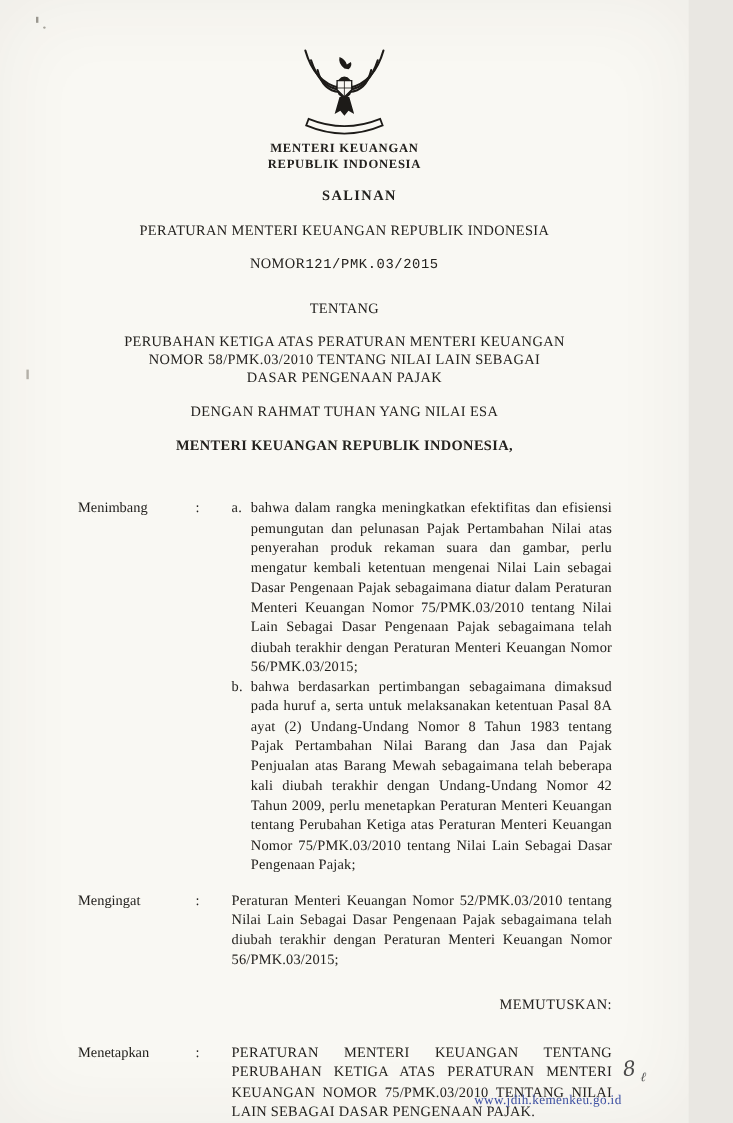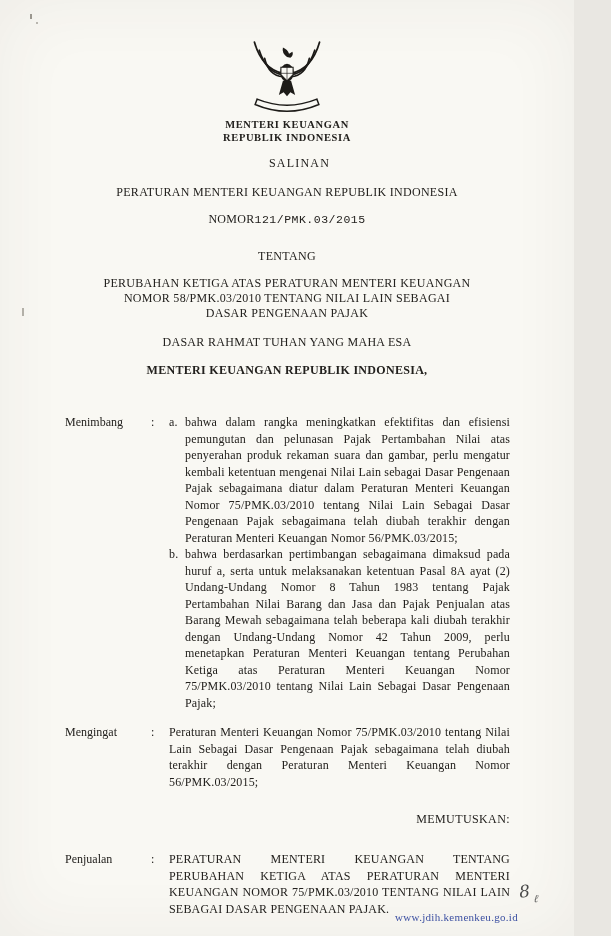--- a/index.html
+++ b/index.html
@@ -18,42 +18,42 @@
   }
   .header { text-align: center; padding-top: 34px; }
   .emblem { display: block; margin: 0 auto; }
   .ministry {
     margin-top: 4px;
     font-size: 10.5px; font-weight: bold;
     letter-spacing: 0.6px; line-height: 13px;
   }
   .salinan {
     margin-top: 12px;
-    font-size: 12px; font-weight: normal;
+    font-size: 12px; font-weight: bold;
     letter-spacing: 1.2px;
     padding-left: 25px;
   }
   .center-line { text-align: center; font-size: 12px; letter-spacing: 0.3px; line-height: 15px; }
   .reg-title { margin-top: 14px; }
   .nomor { margin-top: 12px; }
   .nomor-value {
     font-family: "Liberation Mono", "DejaVu Sans Mono", monospace;
     font-size: 11.5px; letter-spacing: 0.5px; margin-left: 0;
   }
   .tentang { margin-top: 22px; }
   .subject { margin-top: 12px; }
   .subject div { line-height: 15px; }
   .grace { margin-top: 14px; }
   .authority { margin-top: 13px; font-weight: bold; }
 
   .doc-body { margin-top: 36px; padding: 0 64px 0 65px; font-size: 12px; }
   .clause {
     display: grid;
     grid-template-columns: 82px 14px 1fr;
-    column-gap: 4px;
+    column-gap: 16px;
     margin-bottom: 13px;
   }
   .clause-label { line-height: 16.5px; }
   .clause-colon { line-height: 16.5px; }
   .clause-content { line-height: 16.5px; text-align: justify; letter-spacing: 0.15px; }
   .item { display: flex; }
   .item-marker { width: 16px; flex: 0 0 16px; }
   .item-text { flex: 1; text-align: justify; }
   .memutuskan {
     text-align: right; font-size: 12px; letter-spacing: 0.4px;
@@ -121,21 +121,21 @@
   </div>
 
   <div class="center-line tentang">TENTANG</div>
 
   <div class="center-line subject">
     <div>PERUBAHAN KETIGA ATAS PERATURAN MENTERI KEUANGAN</div>
     <div>NOMOR 58/PMK.03/2010 TENTANG NILAI LAIN SEBAGAI</div>
     <div>DASAR PENGENAAN PAJAK</div>
   </div>
 
-  <div class="center-line grace">DASAR RAHMAT TUHAN YANG MAHA ESA</div>
+  <div class="center-line grace">DENGAN RAHMAT TUHAN YANG NILAI ESA</div>
   <div class="center-line authority">MENTERI KEUANGAN REPUBLIK INDONESIA,</div>
 
   <div class="doc-body">
 
     <div class="clause">
       <div class="clause-label">Menimbang</div>
       <div class="clause-colon">:</div>
       <div class="clause-content">
         <div class="item">
           <span class="item-marker">a.</span>
@@ -144,27 +144,27 @@
         <div class="item">
           <span class="item-marker">b.</span>
           <span class="item-text">bahwa berdasarkan pertimbangan sebagaimana dimaksud pada huruf a, serta untuk melaksanakan ketentuan Pasal 8A ayat (2) Undang-Undang Nomor 8 Tahun 1983 tentang Pajak Pertambahan Nilai Barang dan Jasa dan Pajak Penjualan atas Barang Mewah sebagaimana telah beberapa kali diubah terakhir dengan Undang-Undang Nomor 42 Tahun 2009, perlu menetapkan Peraturan Menteri Keuangan tentang Perubahan Ketiga atas Peraturan Menteri Keuangan Nomor 75/PMK.03/2010 tentang Nilai Lain Sebagai Dasar Pengenaan Pajak;</span>
         </div>
       </div>
     </div>
 
     <div class="clause">
       <div class="clause-label">Mengingat</div>
       <div class="clause-colon">:</div>
-      <div class="clause-content">Peraturan Menteri Keuangan Nomor 75/PMK.03/2010 tentang Nilai Lain Sebagai Dasar Pengenaan Pajak sebagaimana telah diubah terakhir dengan Peraturan Menteri Keuangan Nomor 56/PMK.03/2015;</div>
+      <div class="clause-content">Peraturan Menteri Keuangan Nomor 52/PMK.03/2010 tentang Nilai Lain Sebagai Dasar Pengenaan Pajak sebagaimana telah diubah terakhir dengan Peraturan Menteri Keuangan Nomor 56/PMK.03/2015;</div>
     </div>
 
     <div class="memutuskan">MEMUTUSKAN:</div>
 
     <div class="clause">
-      <div class="clause-label">Penjualan</div>
+      <div class="clause-label">Menetapkan</div>
       <div class="clause-colon">:</div>
       <div class="clause-content uppercase-block">PERATURAN MENTERI KEUANGAN TENTANG PERUBAHAN KETIGA ATAS PERATURAN MENTERI KEUANGAN NOMOR 75/PMK.03/2010 TENTANG NILAI LAIN SEBAGAI DASAR PENGENAAN PAJAK.</div>
     </div>
 
   </div>
 
   <div class="handwritten">
     <span>8</span><span class="flick">ℓ</span>
   </div>
 

